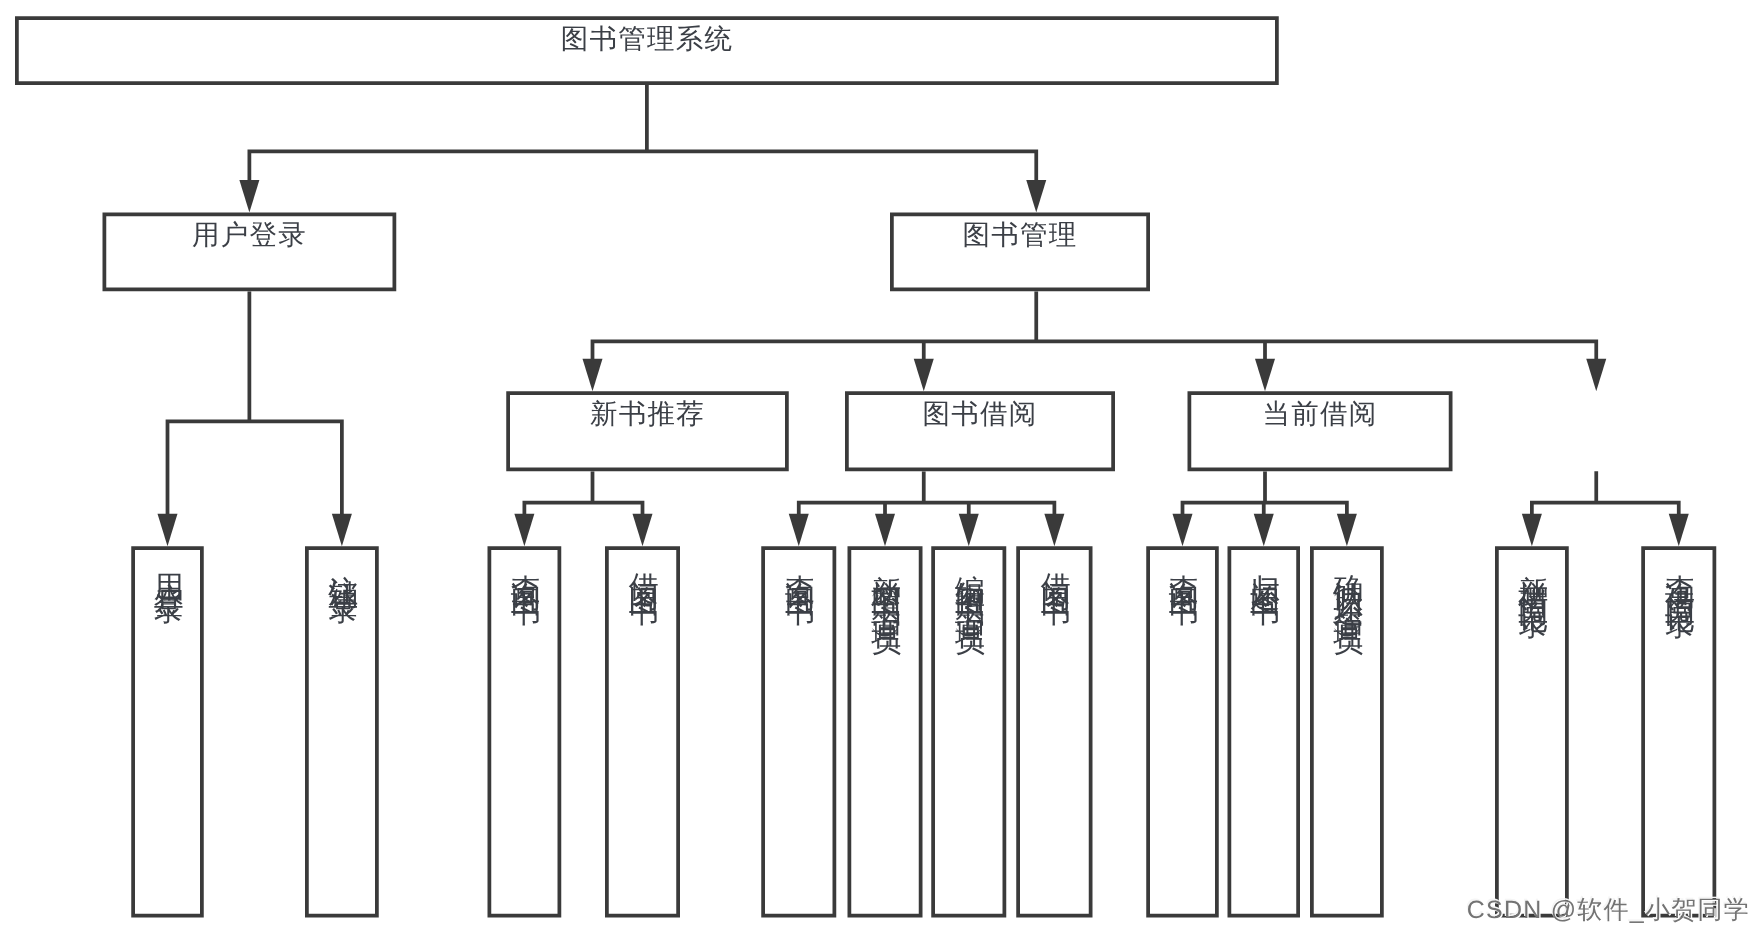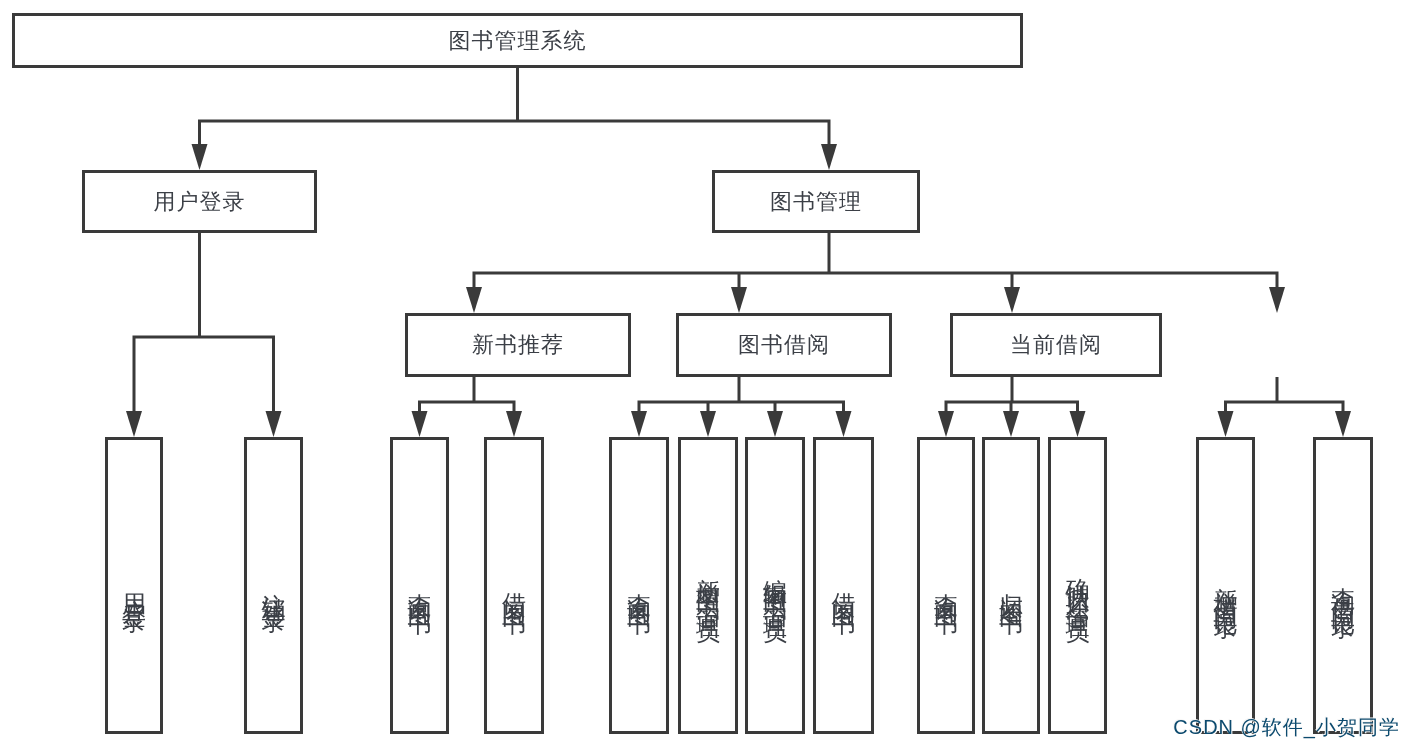--- a/index.html
+++ b/index.html
@@ -16,21 +16,21 @@
     left: 0; top: 0;
     width: 1405px; height: 747px;
     pointer-events: none;
   }
   .node {
     position: absolute;
     box-sizing: border-box;
     border: 3px solid #3a3a3a;
     background: #ffffff;
     display: flex;
-    align-items: center;
+    align-items: flex-start;
     justify-content: center;
     color: #3b3f46;
   }
   .h-node { font-size: 22px; letter-spacing: 1px; white-space: nowrap; }
   .root-node  { left: 12px;  top: 13px;  width: 1011px; height: 55px; }
   .l2a { left: 82px;  top: 170px; width: 235px; height: 63px; }
   .l2b { left: 712px; top: 170px; width: 208px; height: 63px; }
   .l3  { top: 313px; height: 64px; margin-left: 44px; }
   .l3a { left: 361px;  width: 226px; }
   .l3b { left: 632px;  width: 216px; }
@@ -57,21 +57,21 @@
   .g4x1 { left: 917px;  width: 58px; }
   .g4x2 { left: 982px;  width: 58px; }
   .g4x3 { left: 1048px; width: 59px; }
   .g5x1 { left: 1196px; width: 59px; }
   .g5x2 { left: 1313px; width: 60px; }
   #watermark {
     position: absolute;
     right: 5px;
     top: 714px;
     font-size: 20px;
-    color: #0c4a6e;
+    color: #737373;
     letter-spacing: 1px;
     white-space: nowrap;
     text-shadow: 1px 1px 0 #ffffff, -1px -1px 0 #f5f5f5;
   }
 </style>
 </head>
 <body>
 
 <div id="canvas">
 

